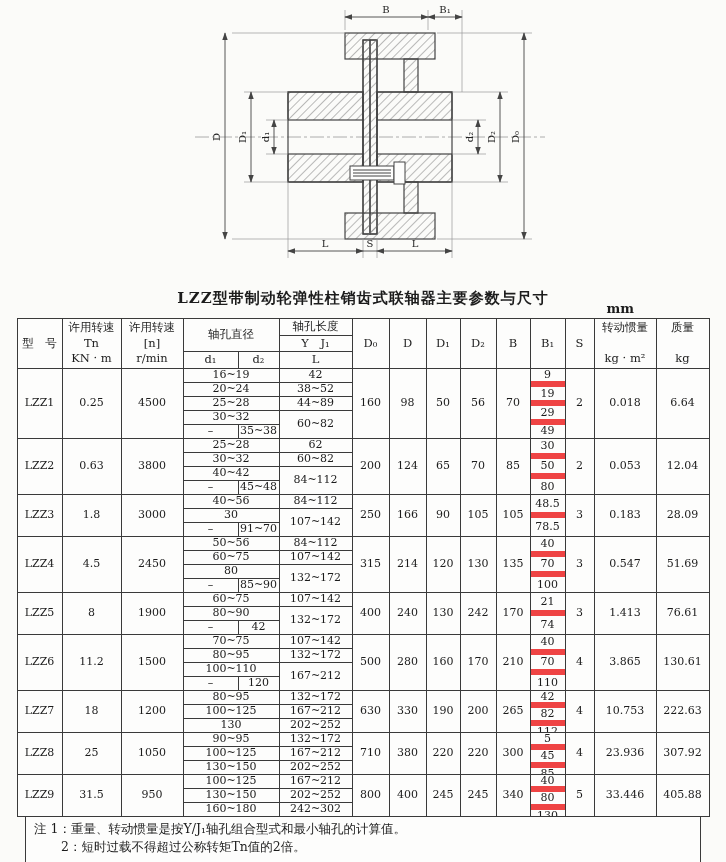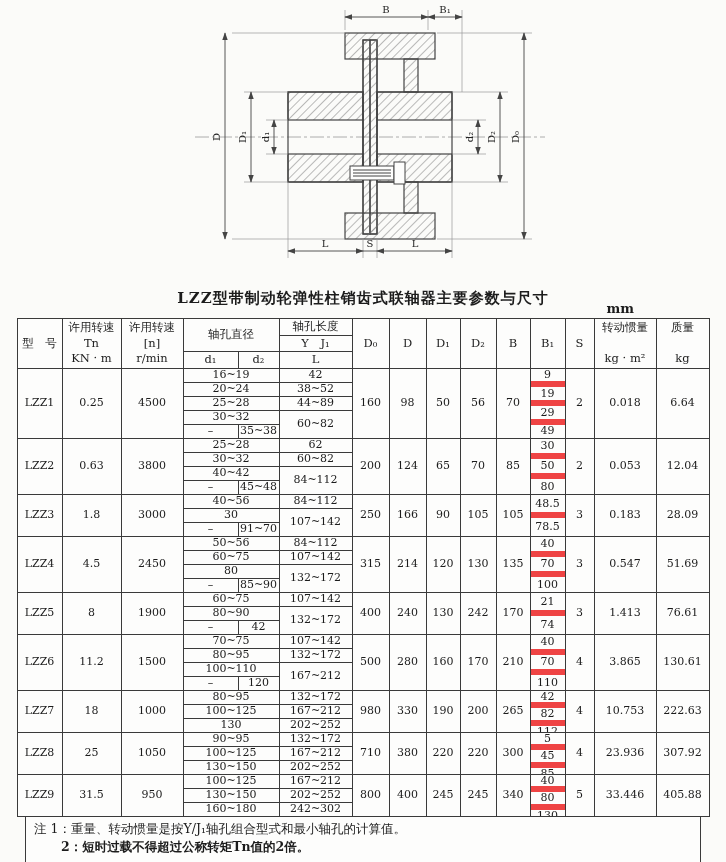--- a/index.html
+++ b/index.html
@@ -36,21 +36,21 @@
   .b1-stack{position:absolute;inset:0;display:flex;flex-direction:column;}
   .b1-stack > div{flex:1;display:flex;align-items:center;justify-content:center;}
   .b1-stack > div + div{border-top:6px solid #ef4444;}
 
   .notes{
     width:658px;margin:-1px auto 0 auto;
     border:1px solid #3a3a3a;background:#fdfdfc;
     font-size:12.5px;line-height:1.5;
     padding:3px 8px 8px 8px;
   }
-  .notes .note-line2{padding-left:27px;font-weight:bold;}
+  .notes .note-line2{padding-left:27px;}
 </style>
 </head>
 <body>
 
 <div class="drawing-wrap">
 <svg width="726" height="272" viewBox="0 0 726 272">
   <defs>
     <pattern id="hatch" width="6" height="6" patternTransform="rotate(45)" patternUnits="userSpaceOnUse">
       <line x1="0" y1="0" x2="0" y2="6" stroke="#777" stroke-width="1"></line>
     </pattern>
@@ -402,24 +402,24 @@
         <td colspan="2">100~110</td>
         <td rowspan="2">167~212</td>
       </tr>
       <tr>
         <td>–</td>
         <td>120</td>
       </tr>
       <tr>
         <td rowspan="3">LZZ7</td>
         <td rowspan="3">18</td>
-        <td rowspan="3">1000</td>
+        <td rowspan="3">1200</td>
         <td colspan="2">80~95</td>
         <td>132~172</td>
-        <td rowspan="3">980</td>
+        <td rowspan="3">630</td>
         <td rowspan="3">330</td>
         <td rowspan="3">190</td>
         <td rowspan="3">200</td>
         <td rowspan="3">265</td>
         <td rowspan="3" class="b1cell">
           <div class="b1-stack">
             <div>42</div>
             <div>82</div>
             <div>112</div>
           </div>

